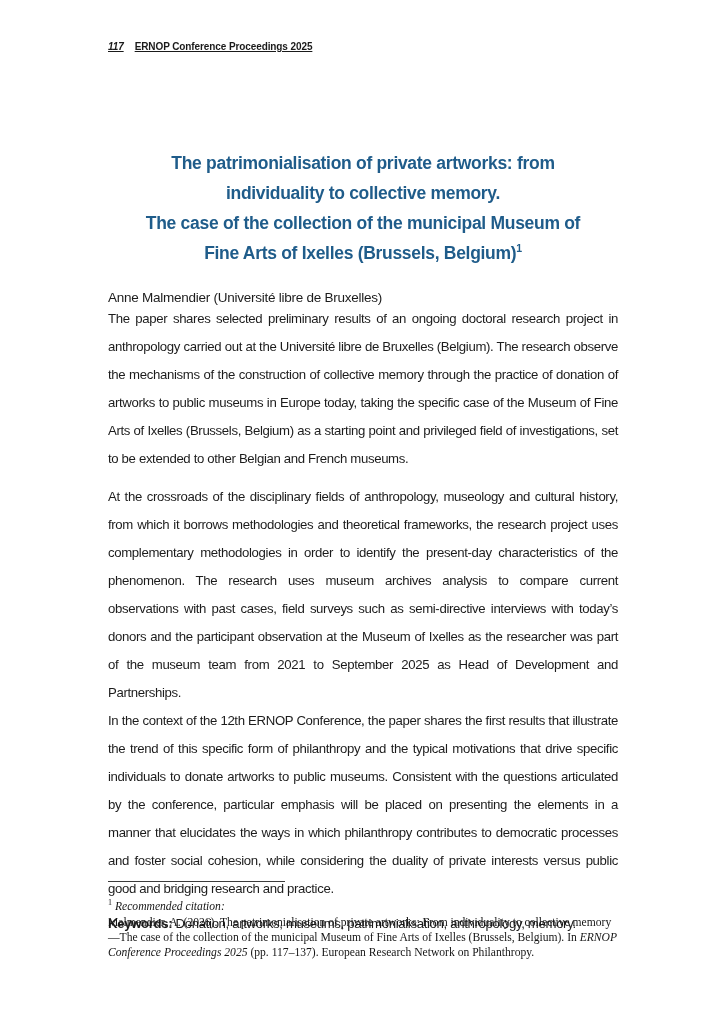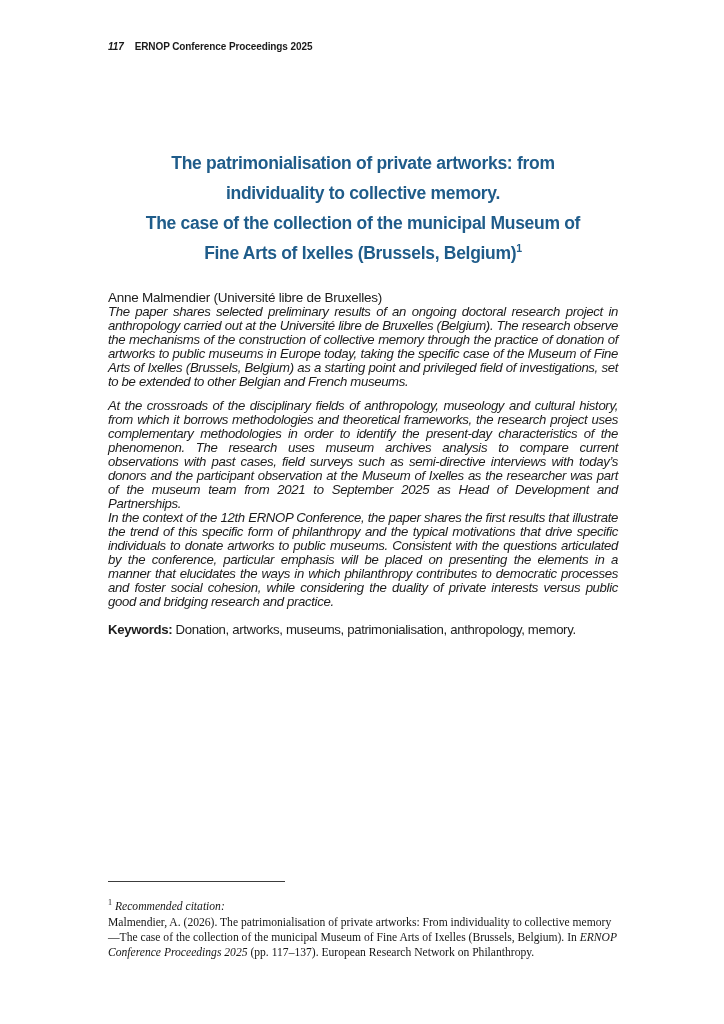--- a/index.html
+++ b/index.html
@@ -14,20 +14,21 @@
   .content {
     position: absolute;
     left: 108px; top: 41px;
     width: 510px;
   }
   .header-row {
     font-size: 10px;
     font-weight: bold;
     color: #1a1a1a;
     letter-spacing: -0.1px;
+    text-decoration: underline;
   }
   .page-num {
     font-style: italic;
     margin-right: 11px;
   }
   .doc-title {
     margin-top: 96px;
     text-align: center;
     color: #1f5c8a;
     font-weight: bold;
@@ -46,25 +47,24 @@
     margin-top: 22px;
   }
   .abstract-h {
     font-weight: bold;
     font-size: 13.4px;
     letter-spacing: -0.25px;
     margin: 17px 0 9px 0;
   }
   .body-p {
     font-size: 13.2px;
-    line-height: 14px;
+    line-height: 28px;
     letter-spacing: -0.35px;
     text-align: justify;
     margin: 0 0 10px 0;
-    font-style: italic;
   }
   .body-p.tight { margin-bottom: 0; }
   .keywords {
     font-size: 13.2px;
     letter-spacing: -0.35px;
     margin-top: 13px;
   }
   .keywords .kw-label { font-weight: bold; }
   .footnote {
     position: absolute;

